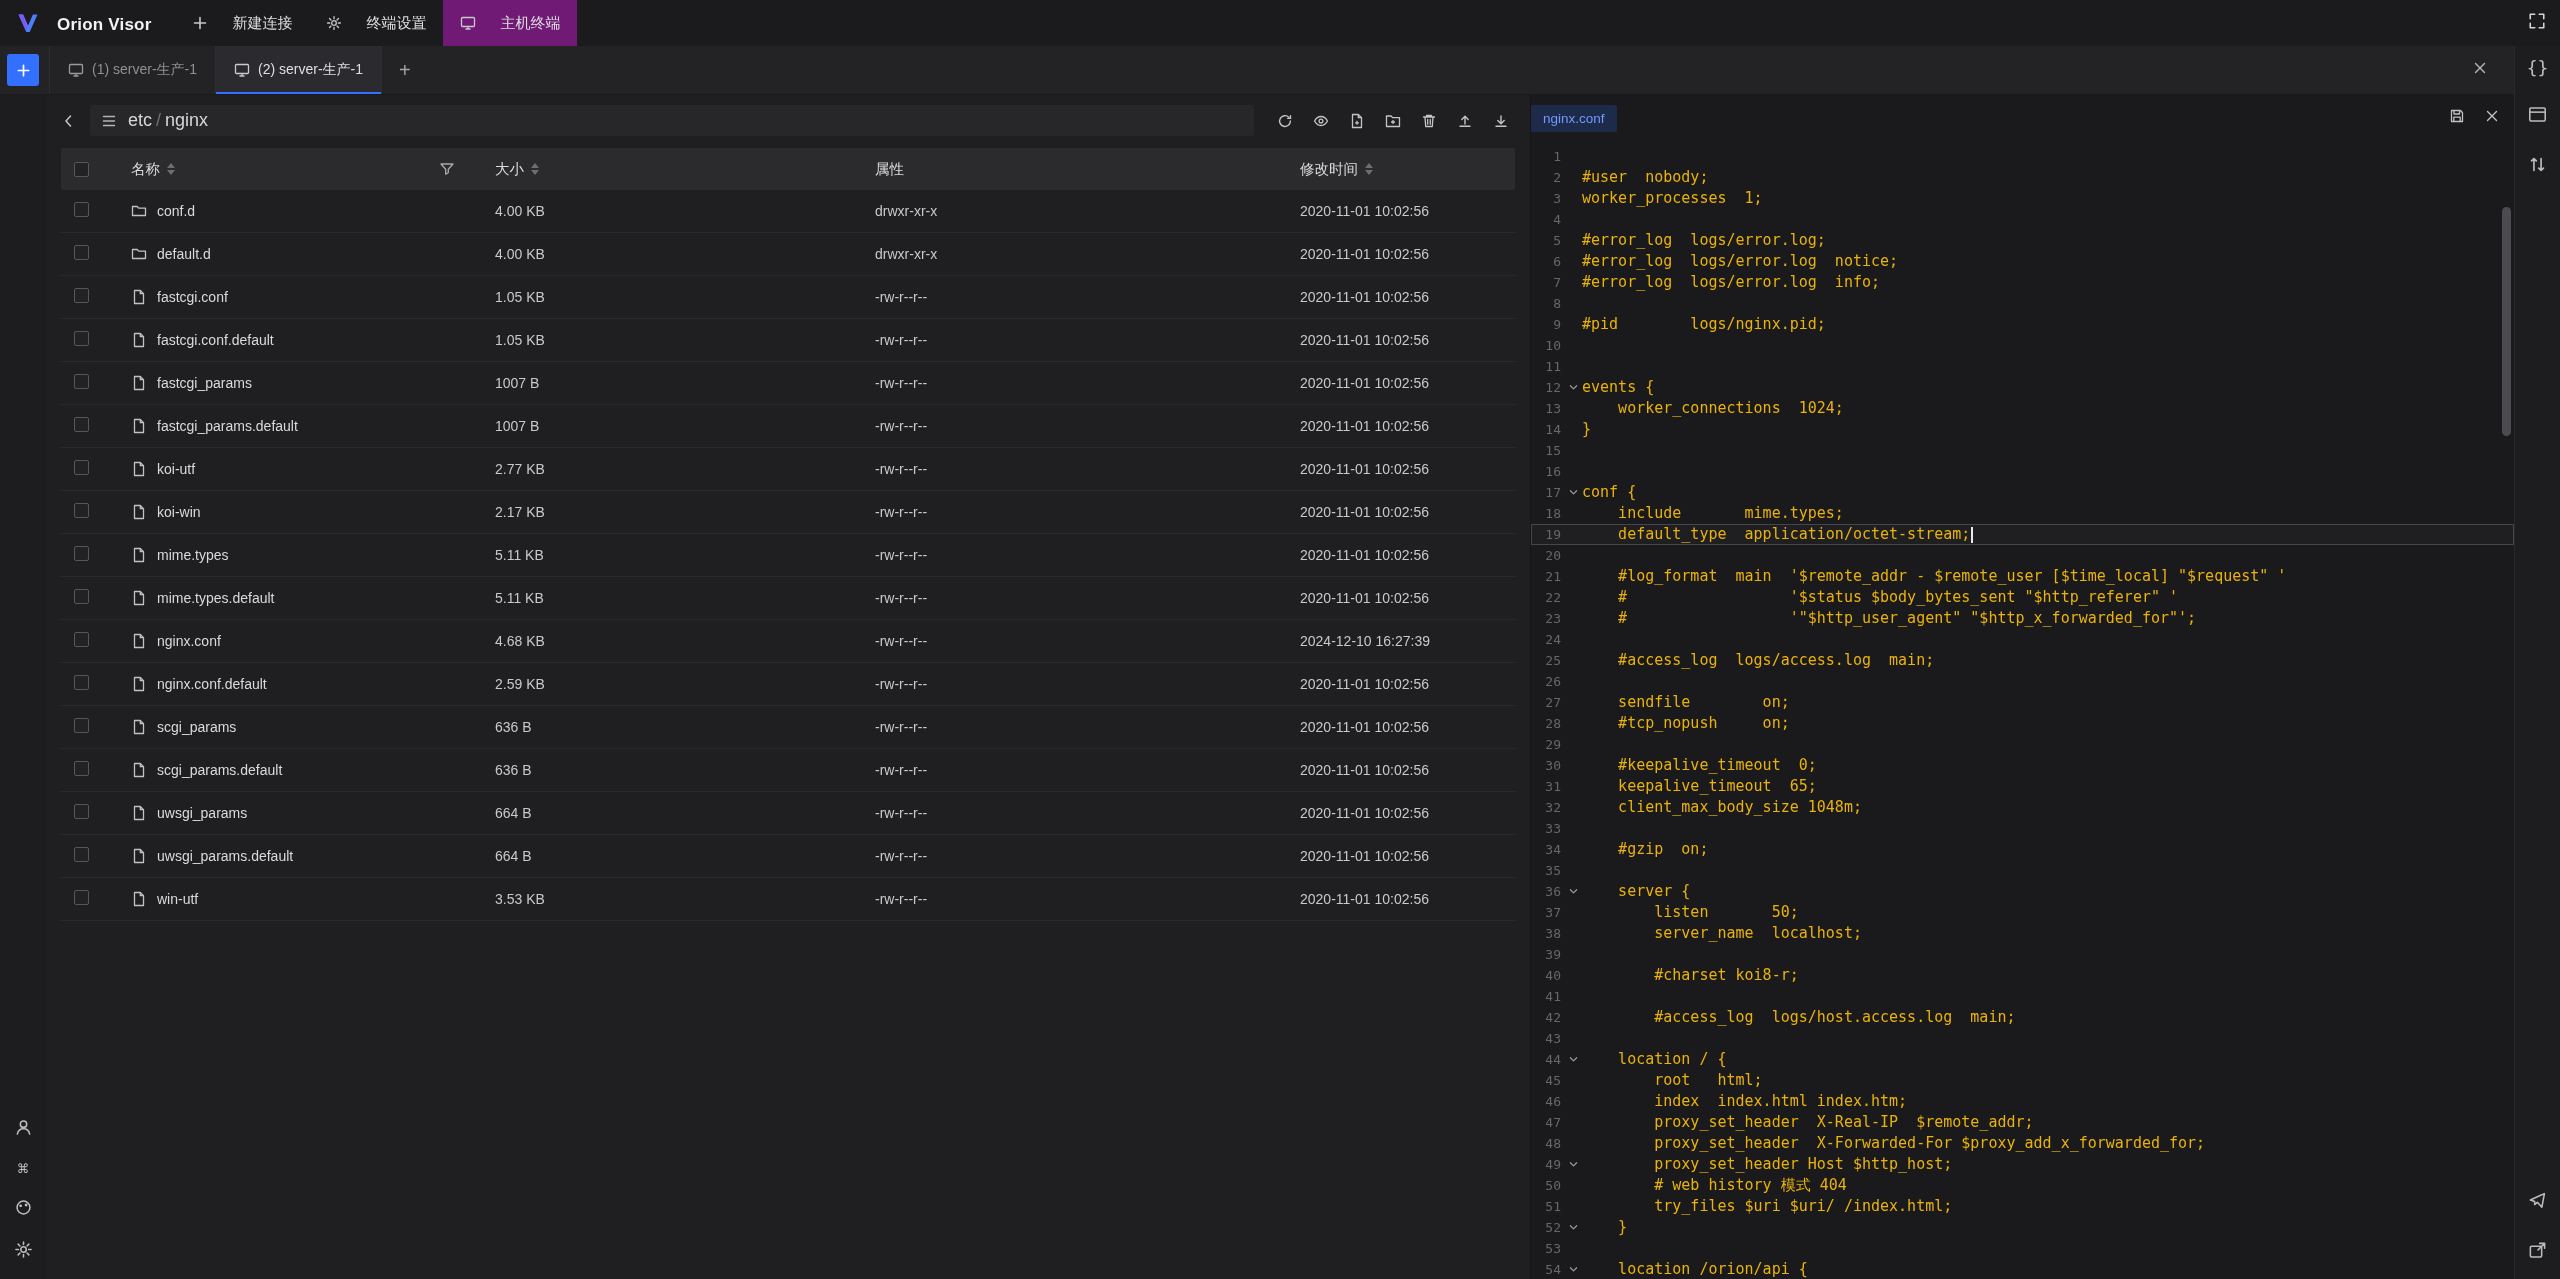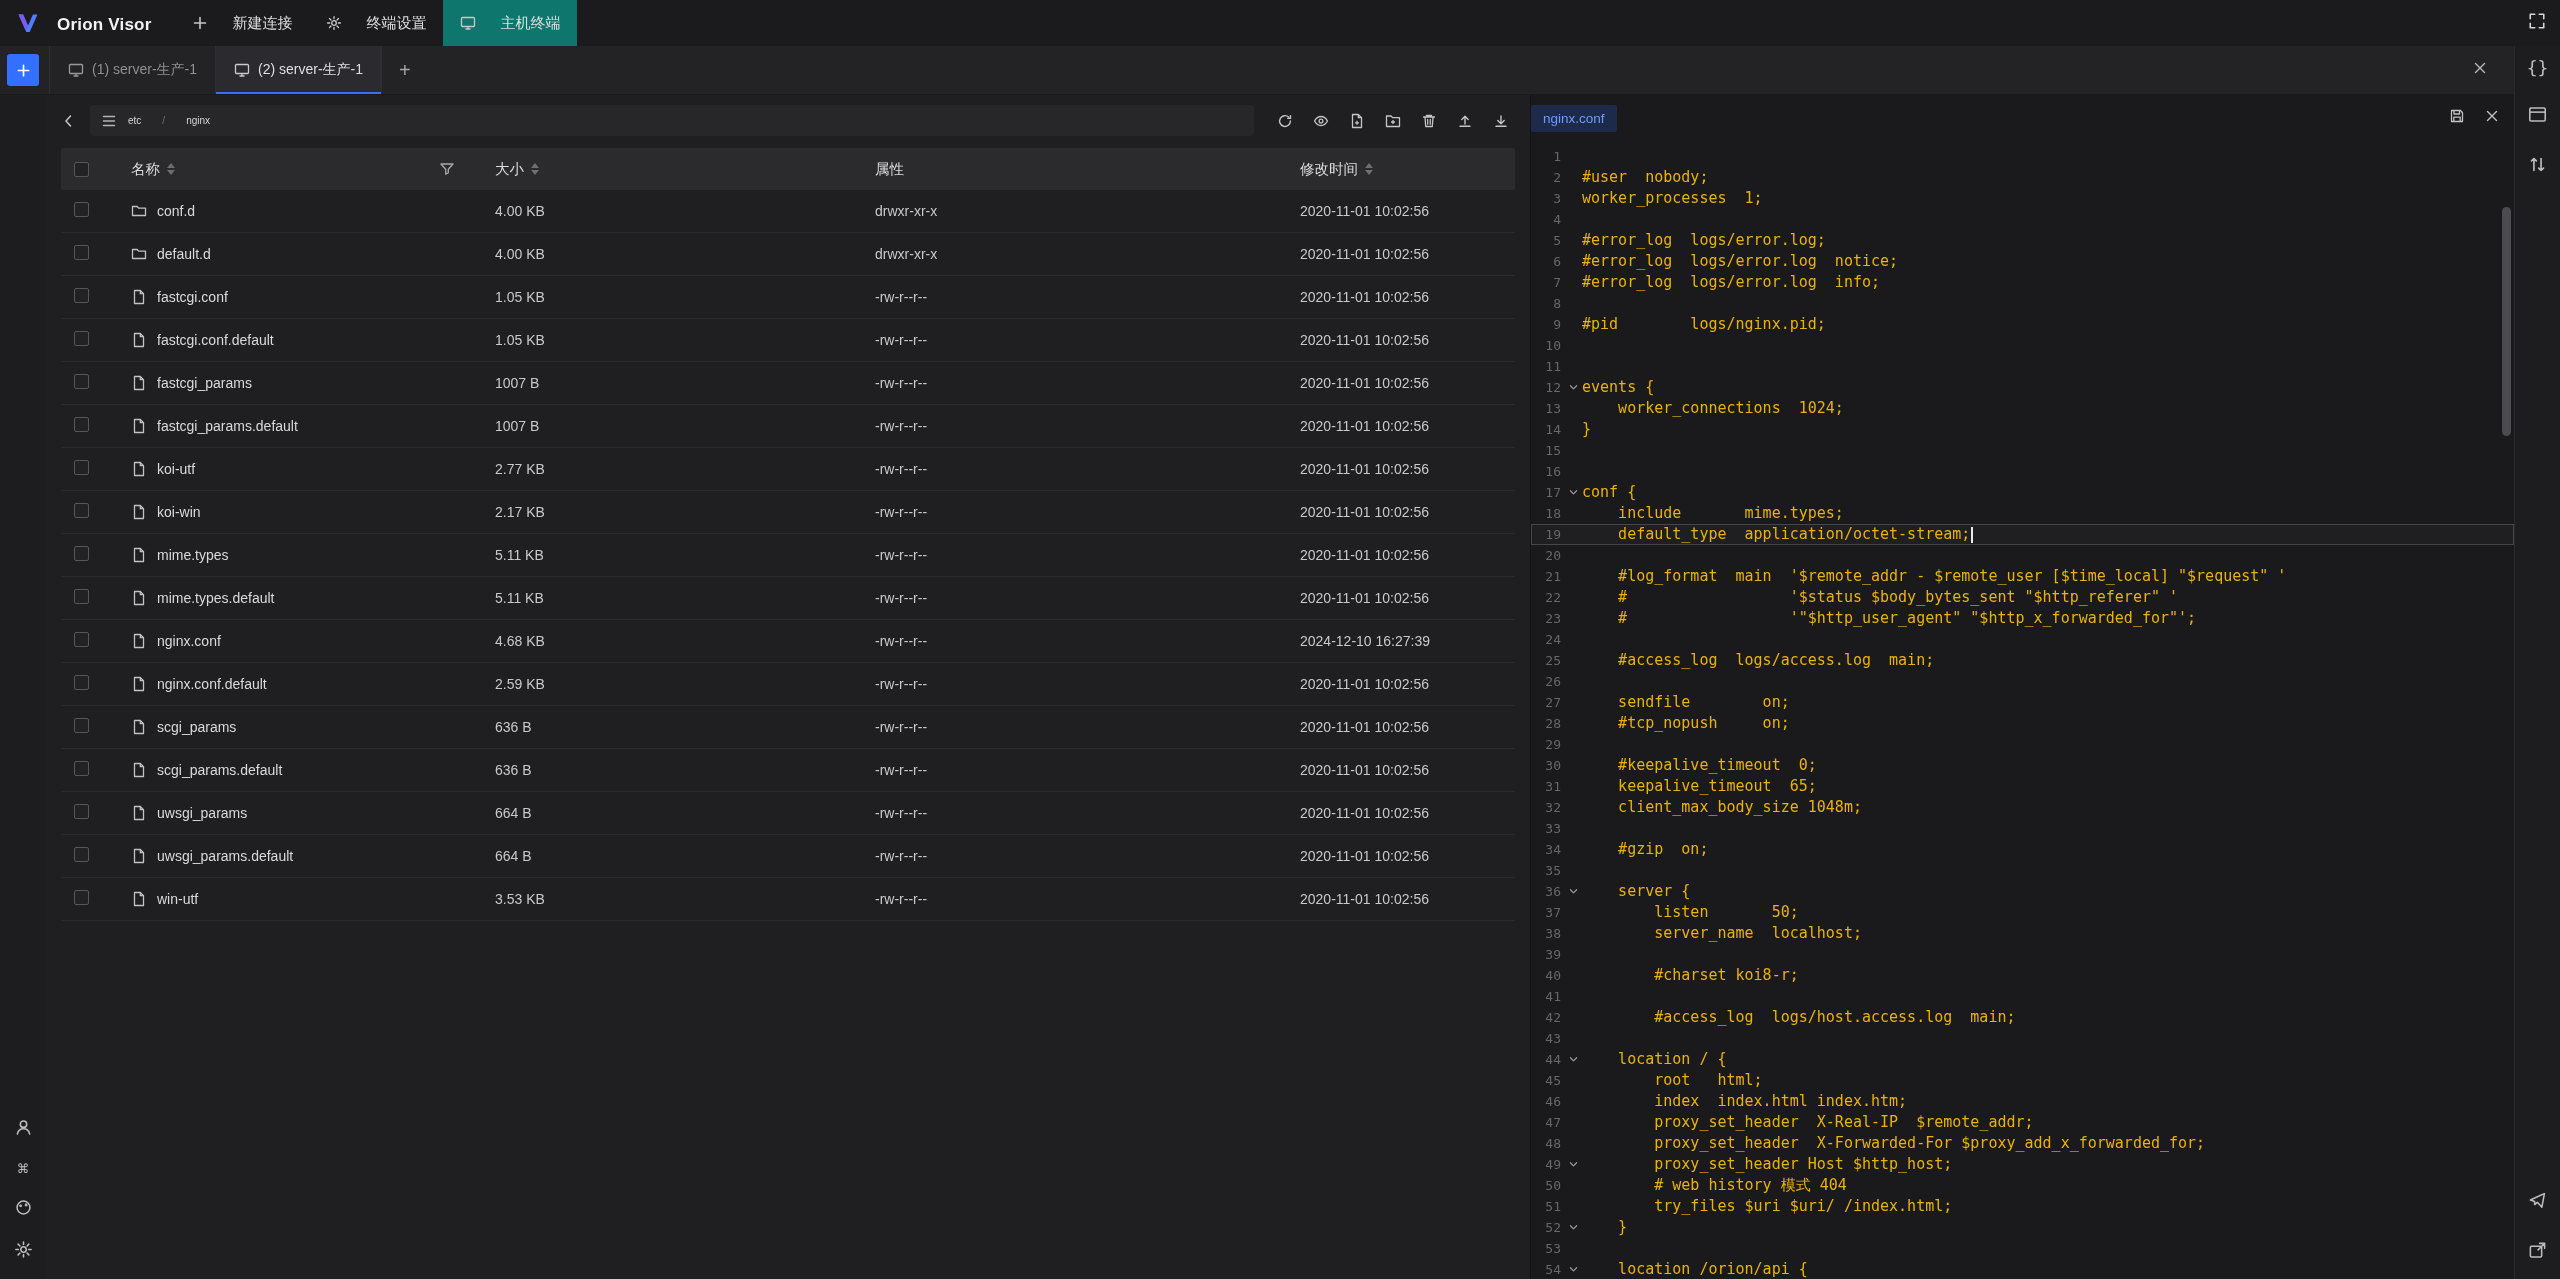--- a/index.html
+++ b/index.html
@@ -10,21 +10,21 @@
   .ic .tx{font-family:"DejaVu Sans Mono",monospace;font-weight:bold;line-height:1}
   button{background:none;border:none;padding:0;margin:0;color:inherit;font:inherit;cursor:pointer}
 
   
   .topbar{height:46px;display:flex;align-items:center;background:#1b1b1d;padding-left:16px}
   .logo{display:flex;align-items:flex-end;gap:17px;margin-right:24px}
   .logo-mark svg{width:24px;height:24px;display:block}
   .logo-text{font-size:17px;font-weight:bold;color:#f2f2f4;letter-spacing:.2px}
   .tb-menu{display:flex;height:46px}
   .tb-item{display:flex;align-items:center;gap:24px;padding:0 17px;font-size:15px;color:#dededf}
-  .tb-item.active{background:#0f766e}
+  .tb-item.active{background:#701a75}
   .tb-item .ic{color:#c9c9cc}
   .tb-right{margin-left:auto;display:flex;align-items:center;padding-right:14px}
   .tb-right .ic svg{width:18px;height:18px}
 
   
   .content{display:flex;height:1233px}
   .left-col{flex:1;display:flex;flex-direction:column;min-width:0}
 
   
   .tabbar{height:49px;display:flex;align-items:center;background:#232326;padding-left:7px;border-bottom:1px solid #1a1a1c;box-sizing:border-box}
@@ -49,21 +49,21 @@
   .right-rail{border-left:1px solid #29292c;padding-top:13px;padding-bottom:15px;gap:27px}
   .right-rail .spacer{flex:1}
   .rail .ic .tx{font-size:18px;font-weight:normal}
 
   
   .file-panel{width:1484px;display:flex;flex-direction:column;background:#1f1f21;box-sizing:border-box}
   .fp-toolbar{display:flex;align-items:center;padding:10px 15px 8px 10px;gap:8px}
   .back-btn{width:26px;height:26px;display:flex;align-items:center;justify-content:center;color:#c6c6c9}
   .crumb{flex:1;height:31px;background:#27272a;border-radius:3px;display:flex;align-items:center;gap:11px;padding:0 11px;margin-right:8px;box-sizing:border-box}
   .crumb .ic{color:#b4b4b8}
-  .crumb-segs{display:flex;align-items:center;gap:21px;font-size:10px}
+  .crumb-segs{display:flex;align-items:center;gap:4px;font-size:18px}
   .crumb-segs .seg{color:#d6d6d9}
   .crumb-segs .sep{color:#6f6f74}
   .fp-icons{display:flex;align-items:center;gap:7px}
   .fp-icons button{width:29px;height:29px;display:flex;align-items:center;justify-content:center;color:#c4c4c8;border-radius:3px}
 
   .grid{display:grid;grid-template-columns:56px 364px 380px 425px 1fr;align-items:center}
   .fh{height:42px;background:#2b2b2e;margin:4px 15px 0;font-size:14.5px;color:#dcdcdf;border-radius:2px}
   .fh .hcell{display:flex;align-items:center}
   .cb{width:15px;height:15px;border:1px solid #55555b;border-radius:2px;background:#222225;display:inline-block;box-sizing:border-box}
   .c-check{padding-left:13px}

